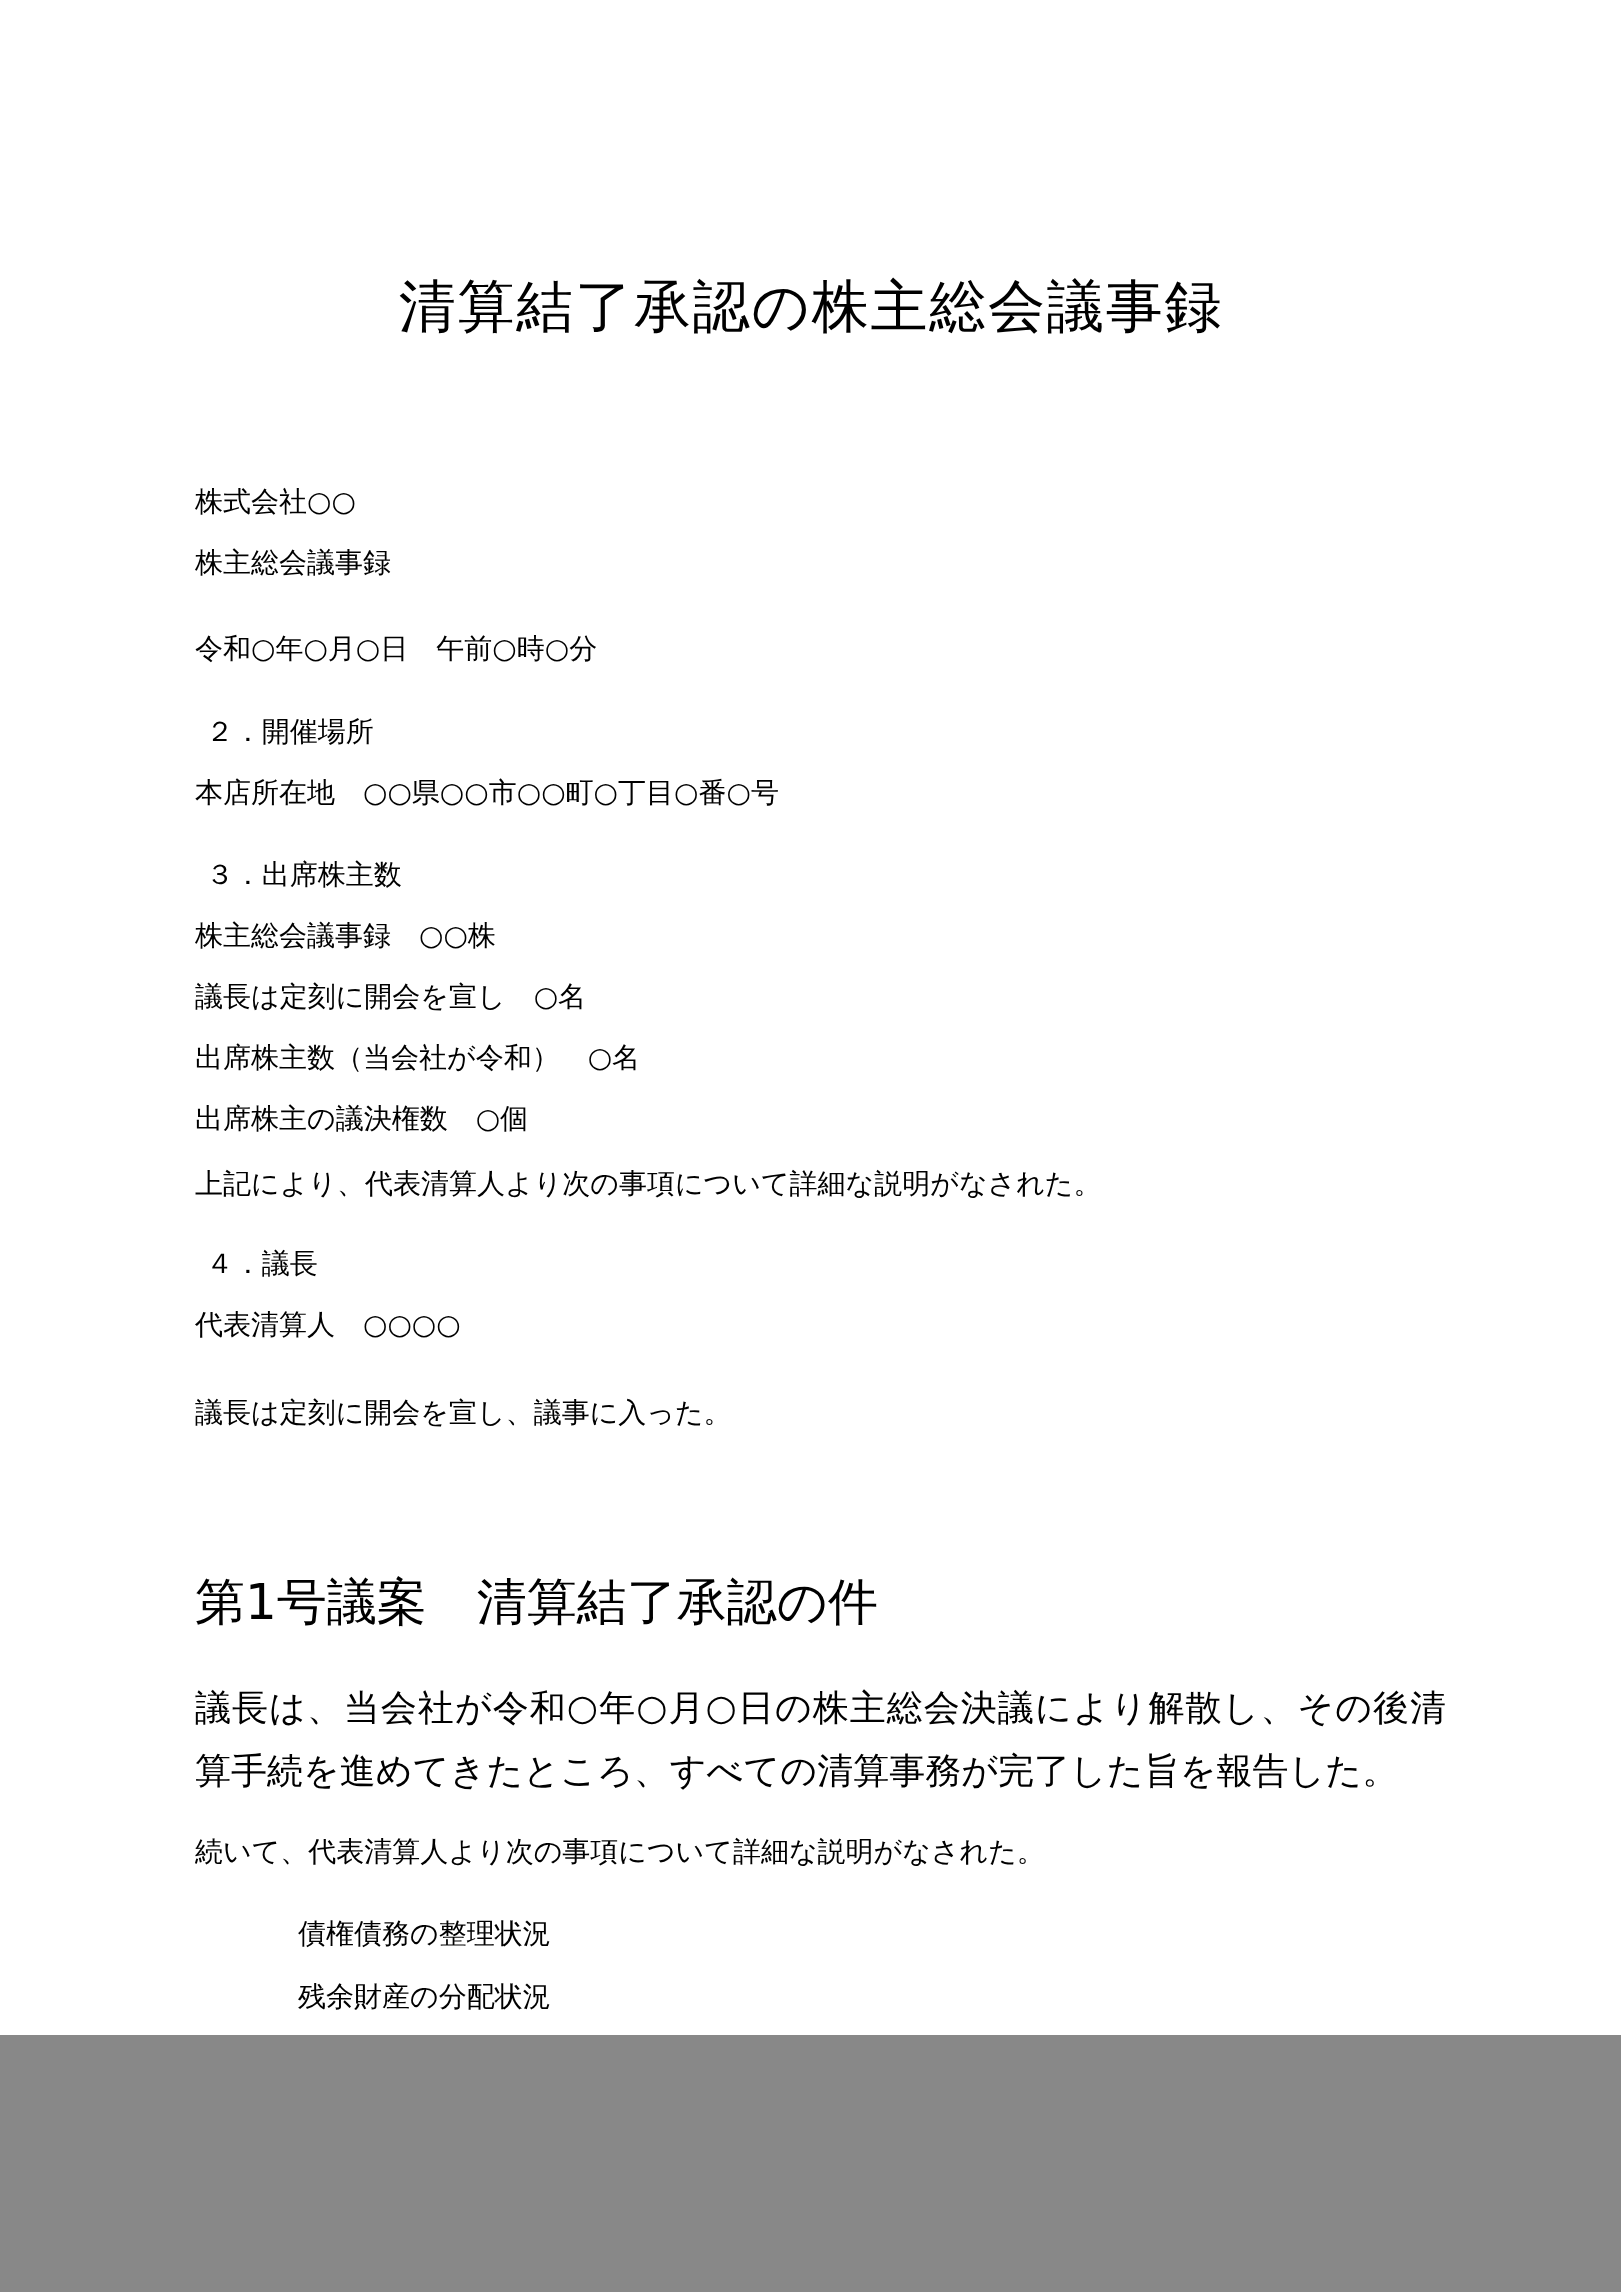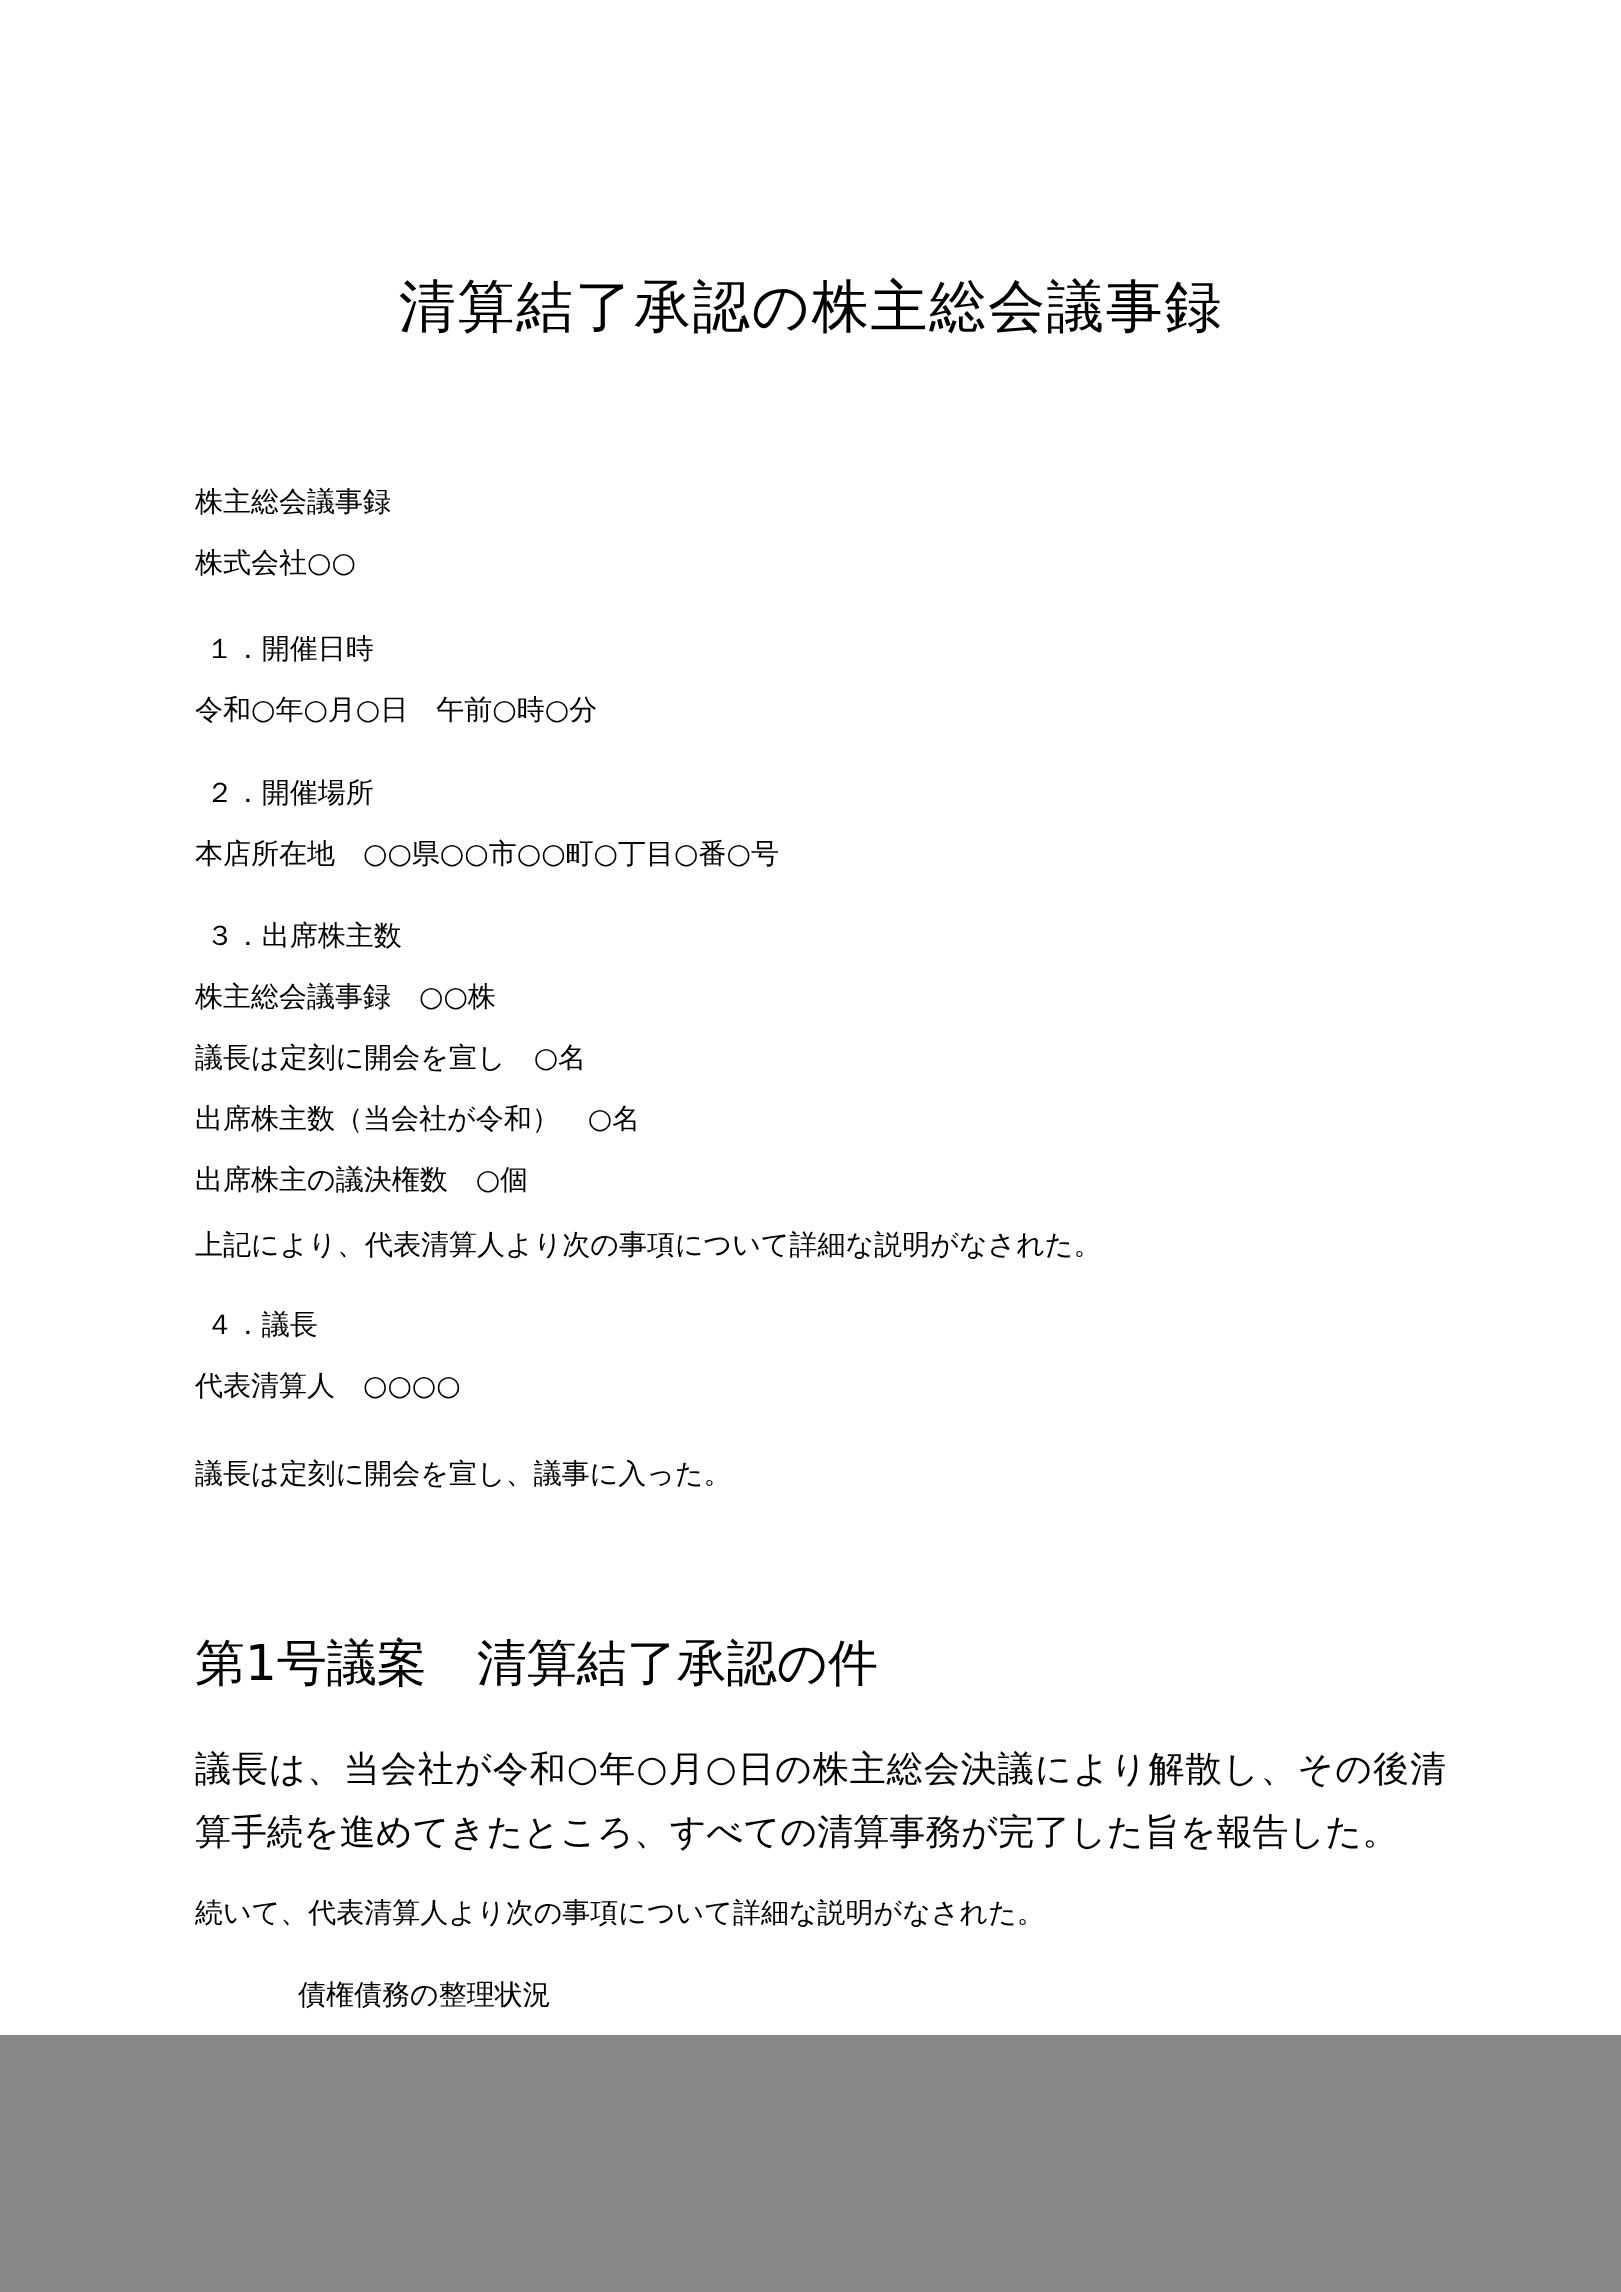--- a/index.html
+++ b/index.html
@@ -57,26 +57,25 @@
 </style>
 </head>
 <body>
 
 <div class="page">
   <h1 class="doc-title">清算結了承認の株主総会議事録</h1>
 
   <div class="content">
 
     <div class="para block-intro">
+      <div class="line">株式会社○○</div>
       <div class="line">株主総会議事録</div>
-      <div class="line">株式会社○○</div>
     </div>
 
     <div class="para block-sec1">
-      <div class="line sec-heading">１．開催日時</div>
       <div class="line">令和○年○月○日　午前○時○分</div>
     </div>
 
     <div class="para block-sec2">
       <div class="line sec-heading">２．開催場所</div>
       <div class="line">本店所在地　○○県○○市○○町○丁目○番○号</div>
     </div>
 
     <div class="para block-sec3">
       <div class="line sec-heading">３．出席株主数</div>

